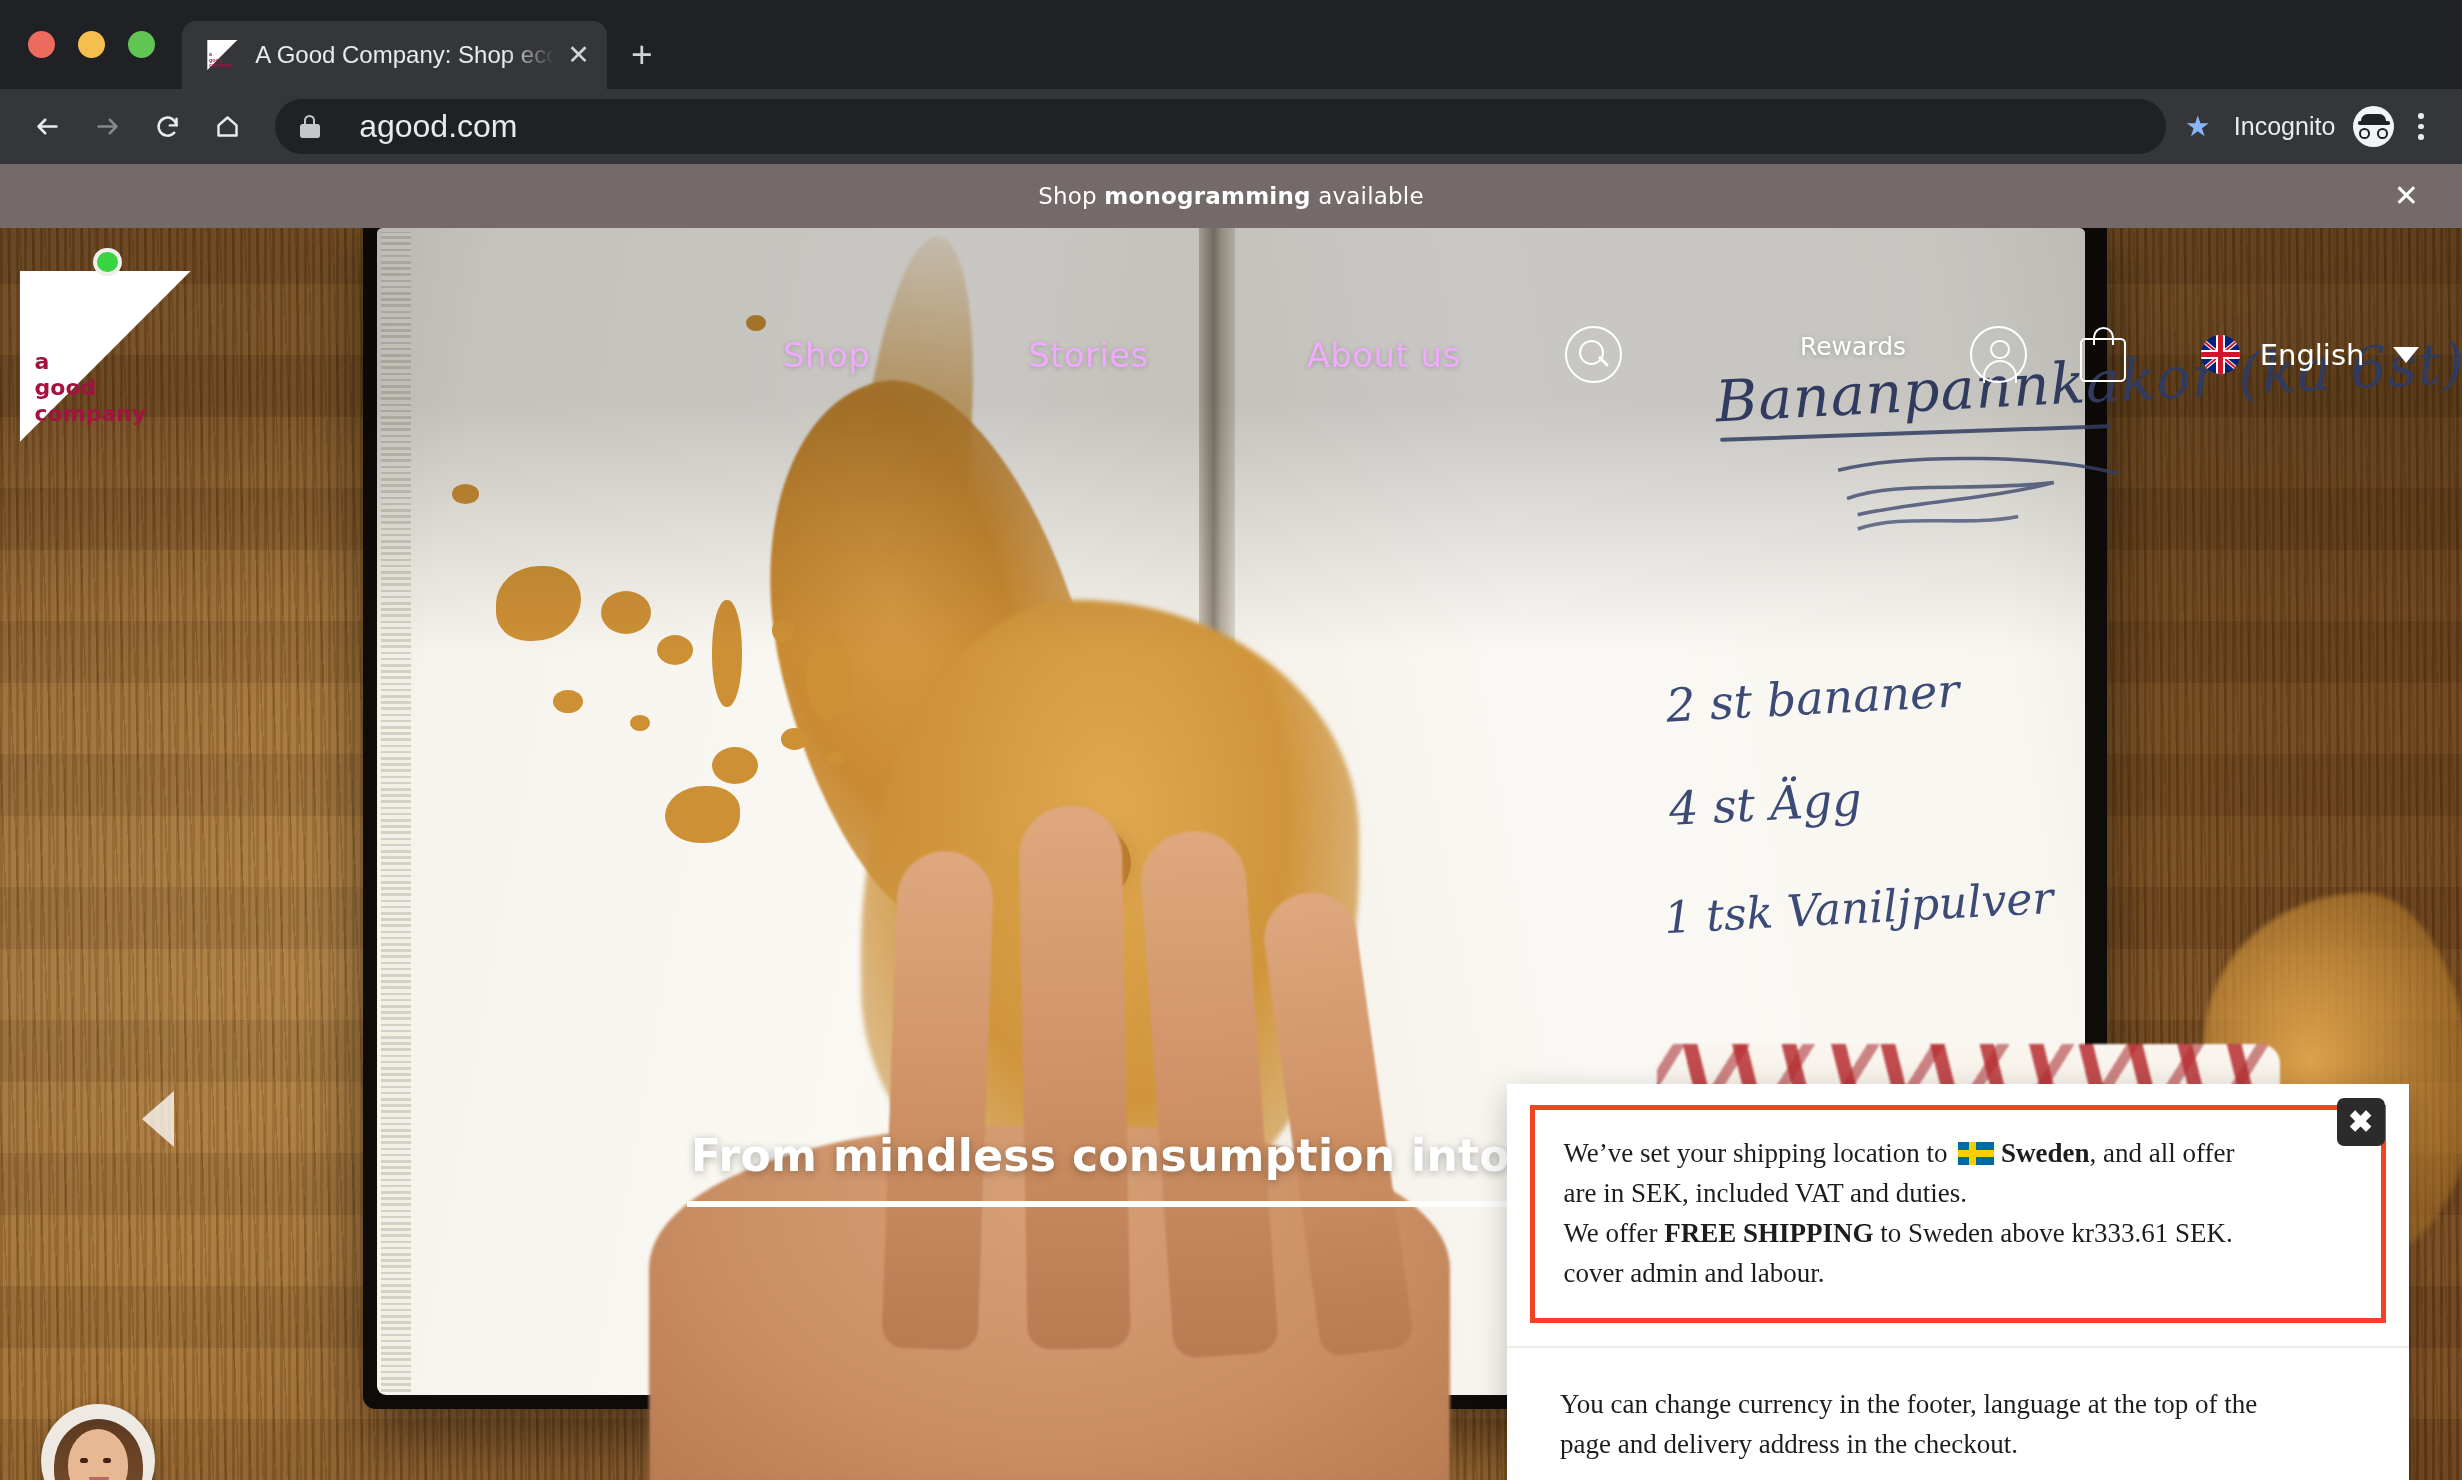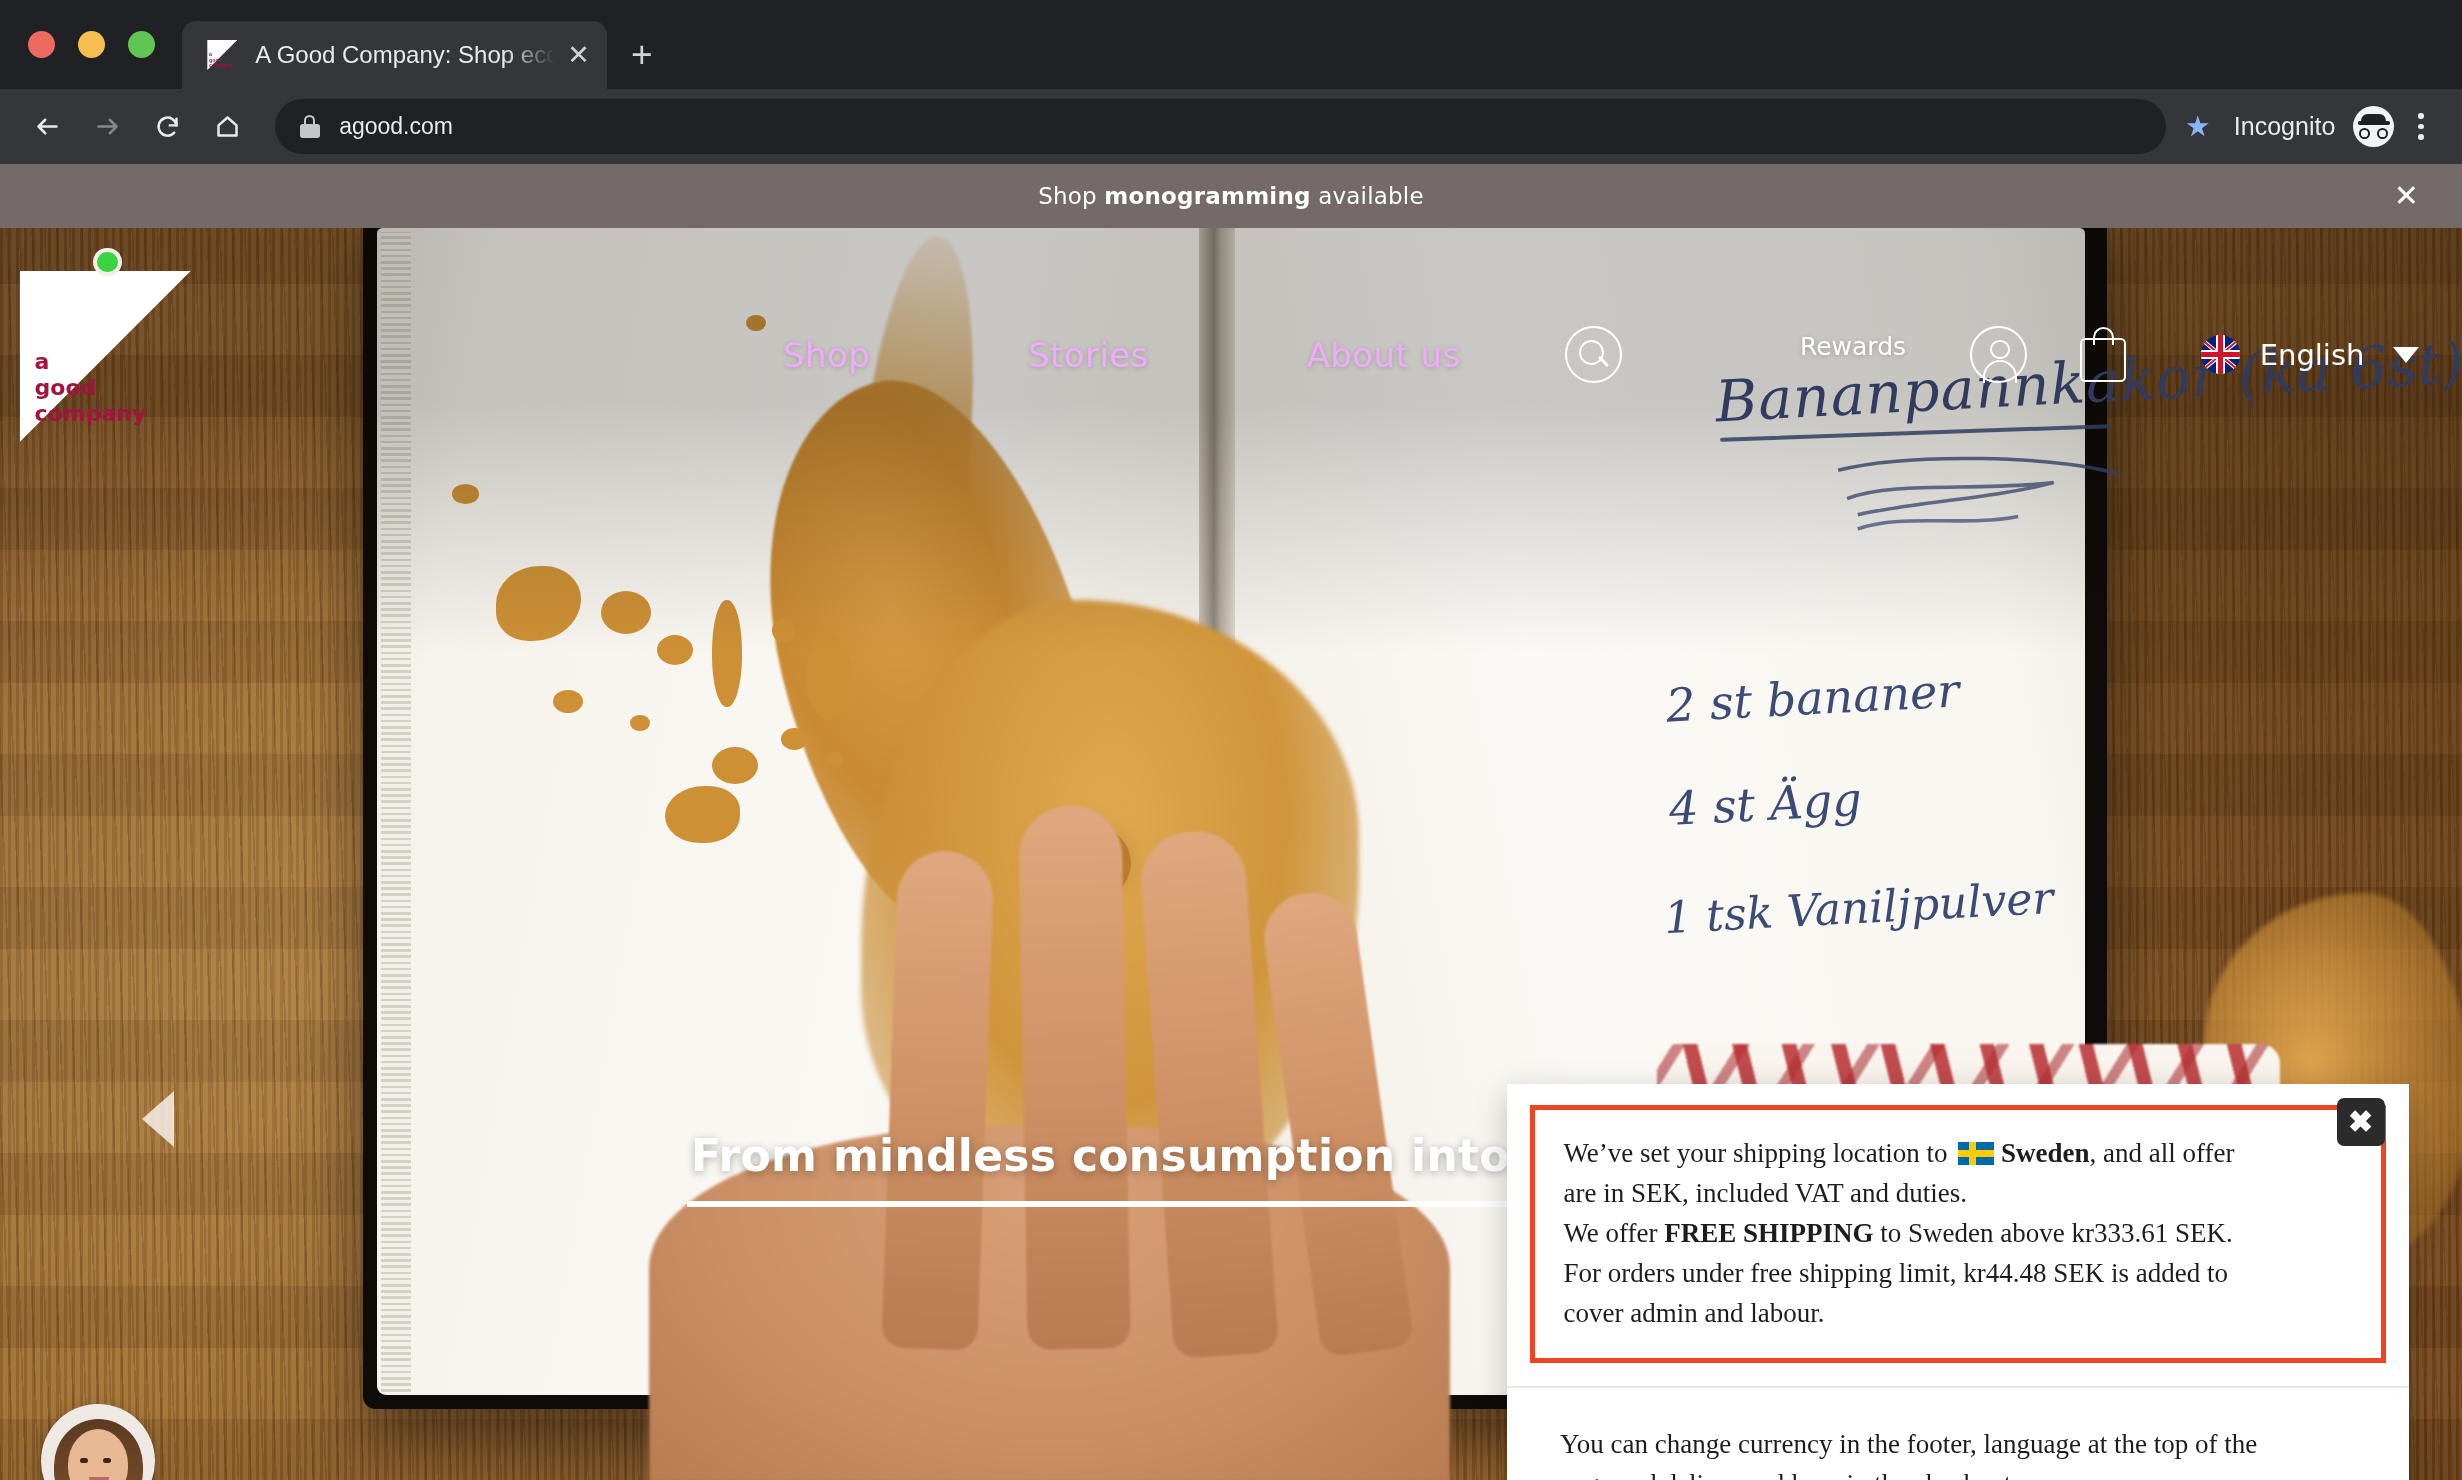--- a/index.html
+++ b/index.html
@@ -31,21 +31,21 @@
   .toolbar { height:75px; background:#35363a; display:flex; align-items:center; padding:0 19.6px; gap:5.3px; }
   .tb-btn { width:55px; height:55px; display:flex; align-items:center; justify-content:center;
             color:#e8eaed; border-radius:50%; }
   .tb-btn svg { width:27px; height:27px; stroke:#e8eaed; fill:none; stroke-width:2.2; }
   .omnibox { flex:1; height:55px; background:#202124; border-radius:28.5px; display:flex; align-items:center;
              padding:0 25px; margin:0 14.2px; position:relative; }
   .lock { width:19.6px; height:23px; position:relative; margin-right:19.6px; flex:0 0 19.6px; }
   .lock .body{ position:absolute; bottom:0; left:0; width:19.6px; height:14.2px; background:#c4c7ca; border-radius:2.7px;}
   .lock .shackle{ position:absolute; top:0; left:4.4px; width:10.7px; height:10.7px; border:2.7px solid #c4c7ca;
                   border-bottom:none; border-radius:6.2px 6.2px 0 0;}
-  .url { color:#e8eaed; font-size:23px; }
+  .url { color:#e8eaed; font-size:32px;margin-left:20px; }
   .star { color:#8ab4f8; font-size:28.5px; margin-right:9px; }
   .incognito-label { color:#e8eaed; font-size:25px; margin:0 12.5px 0 9px; }
   .incognito-ava { width:41px; height:41px; border-radius:50%; background:#f1f3f4; position:relative; flex:0 0 41px;}
   .incognito-ava .hat{ position:absolute; left:8px; top:8px; width:25px; height:8px; background:#202124;
         border-radius:9px 9px 1.8px 1.8px;}
   .incognito-ava .brim{ position:absolute; left:4.4px; top:15px; width:32px; height:3.6px; background:#202124; border-radius:1.8px;}
   .incognito-ava .g1,.incognito-ava .g2{ position:absolute; top:22px; width:10.7px; height:10.7px;
         border:2.2px solid #202124; border-radius:50%; }
   .incognito-ava .g1{left:6.2px;} .incognito-ava .g2{right:6.2px;}
   .kebab { width:43px; display:flex; flex-direction:column; align-items:center; gap:5.3px; }
@@ -420,21 +420,20 @@
       </div>
       <span class="chat-status"></span>
 
       <div class="modal">
 
         <div class="modal-ship">
           <div class="modal-close">✖</div>
           <p><span>We’ve set your shipping location to </span><span class="sweflag"><i class="v"></i><i class="h"></i></span><b>Sweden</b><span>, and all offer</span></p>
           <p>are in SEK, included VAT and duties.</p>
           <p><span>We offer </span><b>FREE SHIPPING</b><span> to Sweden above kr333.61 SEK.</span></p>
-          <p>For orders under free shipping limit, kr44.48 SEK is added to</p>
           <p>cover admin and labour.</p>
         </div>
 
         <div class="divider"></div>
 
         <div class="modal-change">
           <p>You can change currency in the footer, language at the top of the</p>
           <p>page and delivery address in the checkout.</p>
         </div>
 

